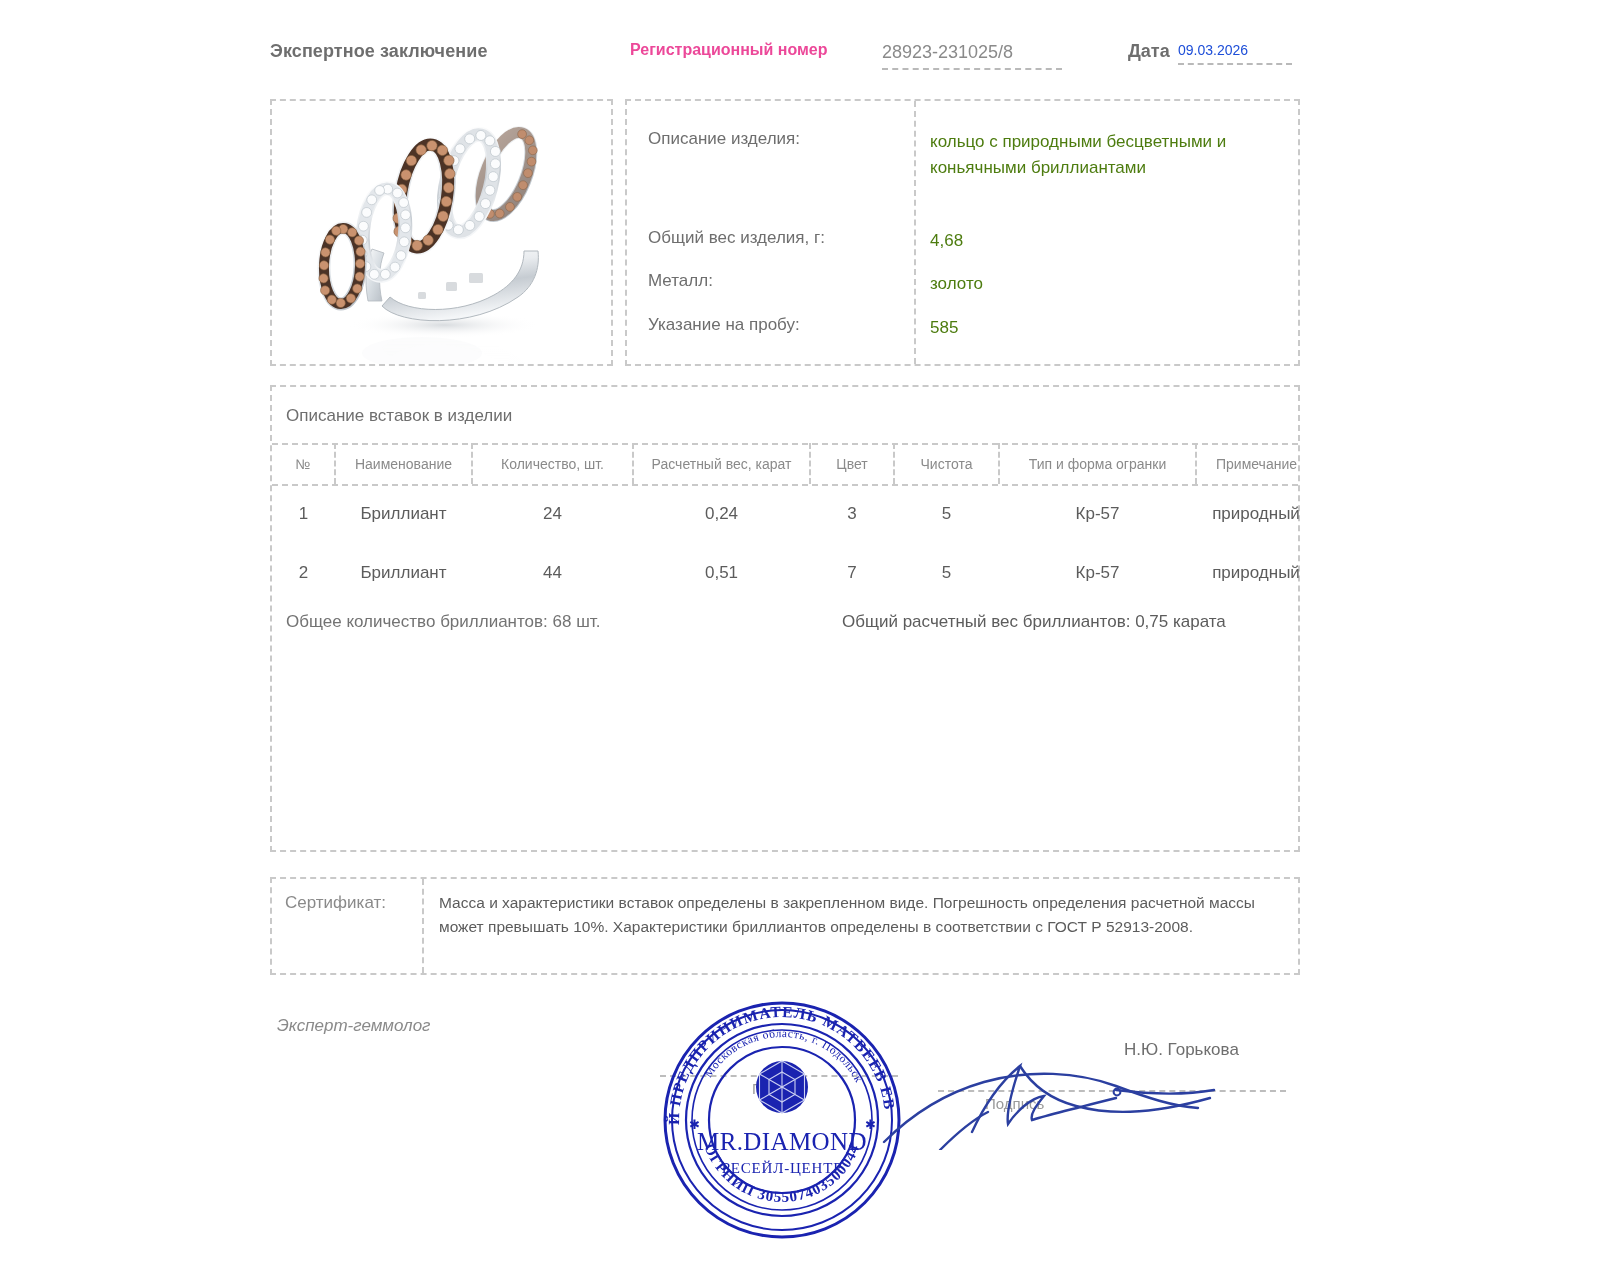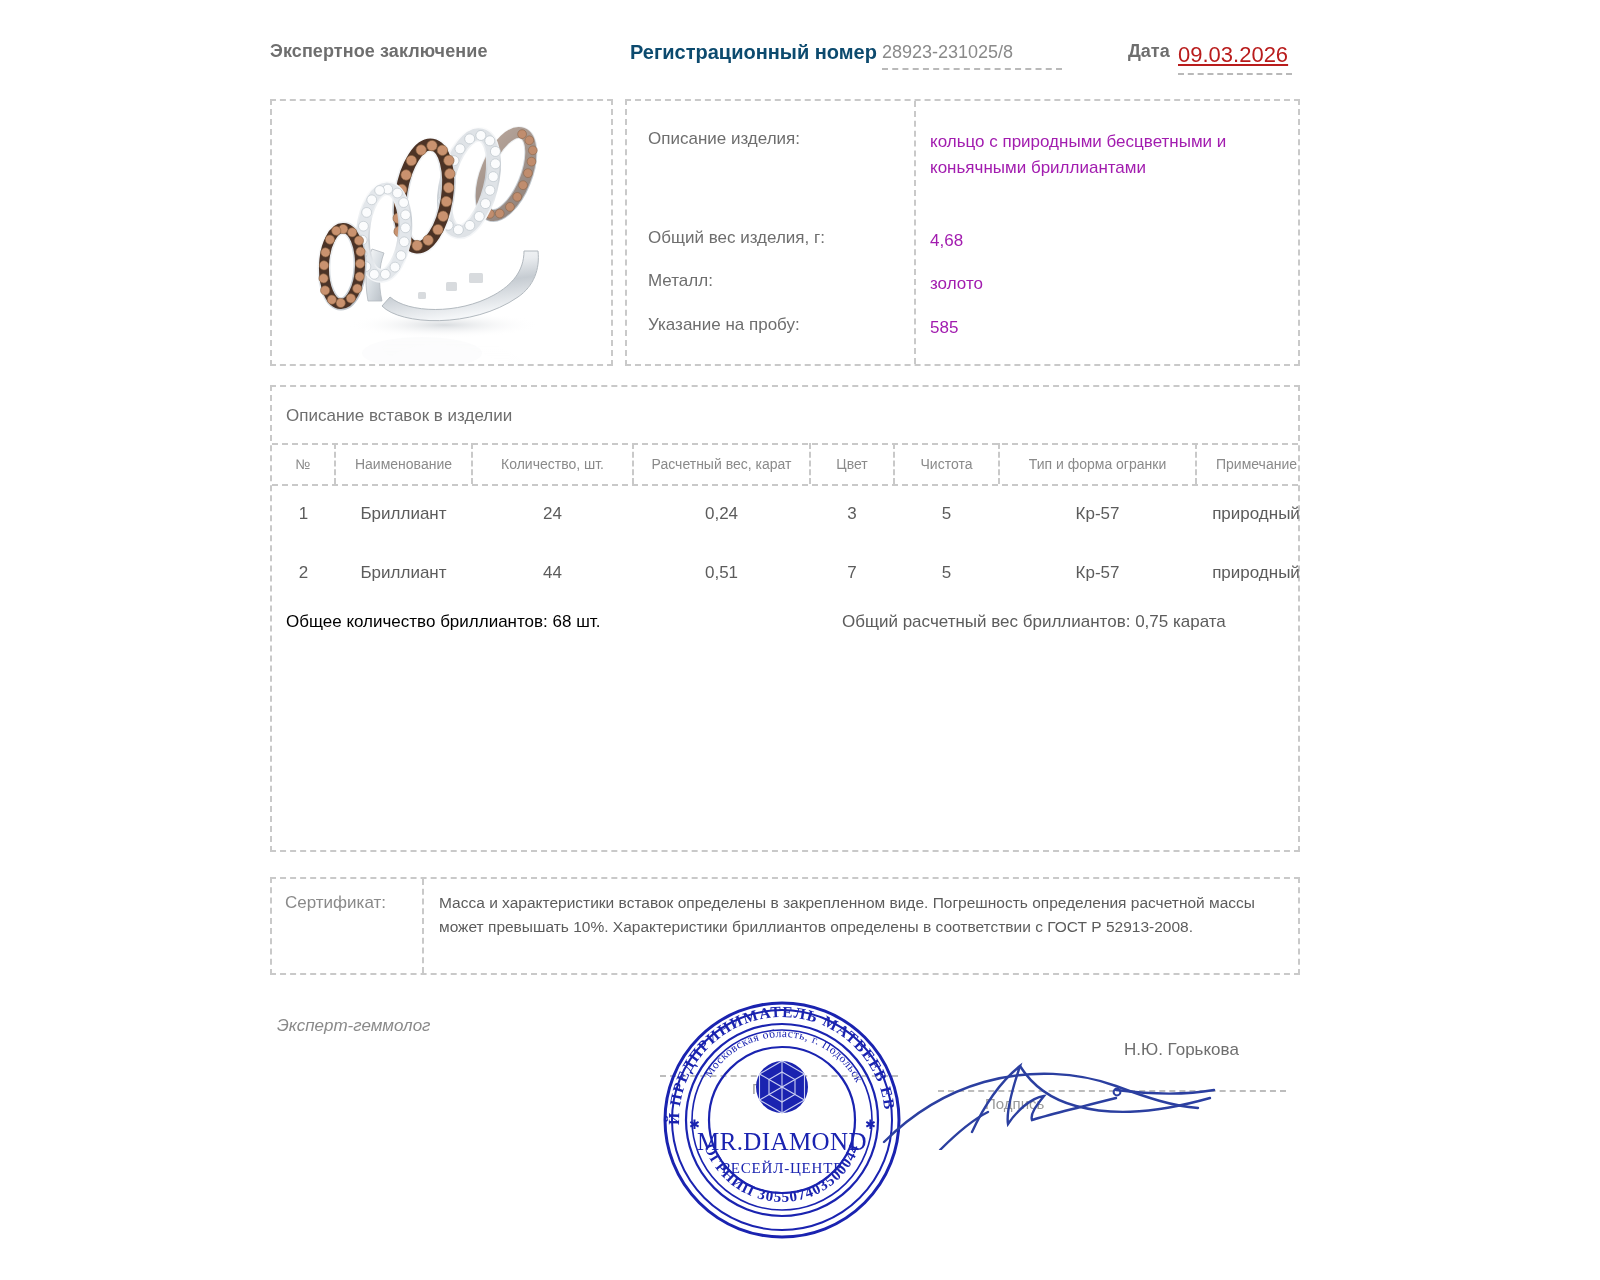--- a/index.html
+++ b/index.html
@@ -36,23 +36,23 @@
     top: 3px;
     font-size: 18px;
     font-weight: bold;
     color: #6e6e6e;
     letter-spacing: .1px;
   }
   .hdr-reg-label {
     position: absolute;
     left: 360px;
     top: 3px;
-    font-size: 20px;
+    font-size: 16px;
     font-weight: bold;
-    color: #0c4a6e;
+    color: #ec4899;
   }
   .hdr-reg-value {
     position: absolute;
     left: 612px;
     top: 4px;
     font-size: 18px;
     color: #8a8a8a;
     border-bottom: 2px dashed #b9b9b9;
     padding-bottom: 5px;
     min-width: 180px;
@@ -62,26 +62,25 @@
     left: 858px;
     top: 3px;
     font-size: 18px;
     font-weight: bold;
     color: #6e6e6e;
   }
   .hdr-date-value {
     position: absolute;
     left: 908px;
     top: 4px;
-    font-size: 22px;
-    color: #b91c1c;
+    font-size: 14px;
+    color: #1d4ed8;
     border-bottom: 2px dashed #b9b9b9;
     padding-bottom: 5px;
     min-width: 114px;
-    text-decoration: underline;
   }
 
   
   .photo-box {
     position: absolute;
     left: 270px;
     top: 99px;
     width: 343px;
     height: 267px;
     border: 2px dashed #c9c9c9;
@@ -116,21 +115,21 @@
   .desc-label {
     position: absolute;
     left: 21px;
     font-size: 17px;
     color: #6e6e6e;
   }
   .desc-value {
     position: absolute;
     left: 303px;
     font-size: 17px;
-    color: #a21caf;
+    color: #4d7c0f;
     width: 360px;
     line-height: 26px;
   }
   .r1 { top: 28px; }
   .r2 { top: 127px; }
   .r3 { top: 170px; }
   .r4 { top: 214px; }
 
   
   .table-box {
@@ -202,21 +201,21 @@
     left: 0;
     top: 225px;
     width: 100%;
     height: 30px;
   }
   .total-left {
     position: absolute;
     left: 14px;
     top: 0;
     font-size: 17px;
-    color: #000000;
+    color: #737373;
   }
   .total-right {
     position: absolute;
     left: 570px;
     top: 0;
     font-size: 17px;
     color: #5c5c5c;
   }
 
   

